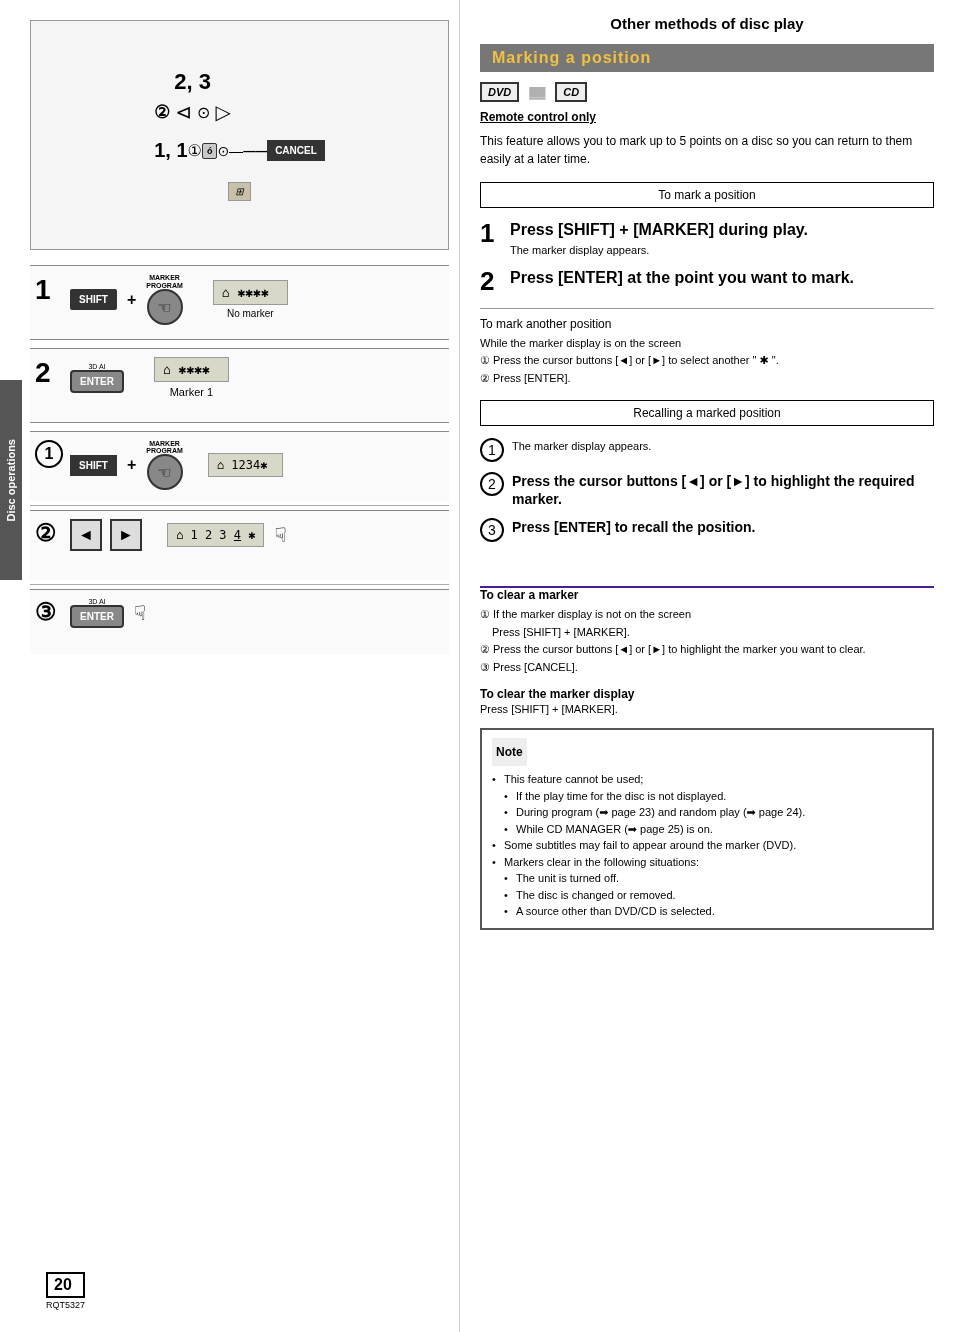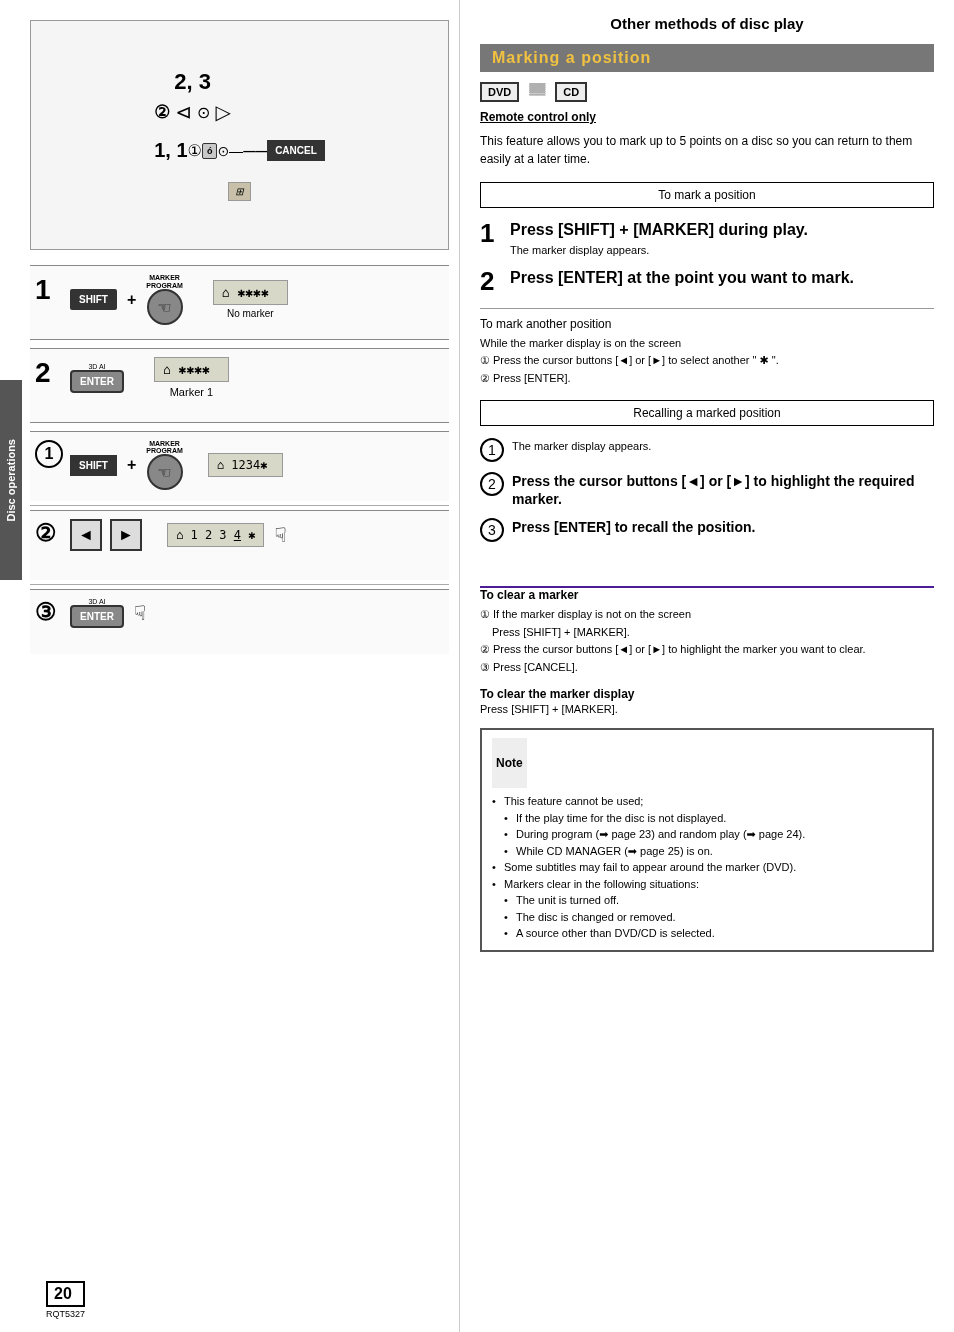--- a/index.html
+++ b/index.html
@@ -208,34 +208,34 @@
       <div style="position:absolute; left:5px; top:8px; font-size:24px; font-weight:bold;">③</div>
       <div style="display:flex; align-items:center; gap:10px;">
         <div style="display:flex; flex-direction:column; align-items:center;">
           <div style="font-size:7px; text-align:center;">3D AI</div>
           <div style="border:2px solid #333; background:#888; color:#fff; padding:4px 8px; font-size:10px; font-weight:bold; border-radius:4px;">ENTER</div>
         </div>
         <span style="font-size:20px;">☟</span>
       </div>
     </div>
 
-    <div style="position:absolute; bottom:13px; left:22px; display:flex; flex-direction:column;padding-left:24px;">
+    <div style="position:absolute; bottom:22px; left:22px; display:flex; flex-direction:column;padding-left:24px;">
       <span style="font-size:16px; font-weight:bold; border:2px solid #000; padding:2px 6px; display:inline-block;">20</span>
       <span style="font-size:9px; margin-top:2px;">RQT5327</span>
     </div>
 
   </div>
 
   <div class="right-col">
 
     <div style="text-align:center; font-weight:bold; font-size:15px; margin-bottom:12px;">Other methods of disc play</div>
 
     <div style="background:#777; color:#f0c040; font-weight:bold; font-size:16px; padding:5px 12px; margin-bottom:10px; letter-spacing:1px;">Marking a position</div>
 
-    <div style="display:flex; gap:10px; align-items:flex-start; margin-bottom:8px;">
+    <div style="display:flex; gap:10px; align-items:center; margin-bottom:8px;font-style:italic;">
       <span style="border:2px solid #333; padding:2px 6px; font-size:11px; font-weight:bold; background:#eee;">DVD</span>
       <span style="font-size:11px; color:#999;">▓▓</span>
       <span style="border:2px solid #333; padding:2px 6px; font-size:11px; font-weight:bold; background:#eee;">CD</span>
     </div>
 
     <div style="text-decoration:underline; font-size:12px; font-weight:bold; margin-bottom:8px;">Remote control only</div>
 
     <p style="font-size:12px; margin-bottom:14px; line-height:1.5;">This feature allows you to mark up to 5 points on a disc so you can return to them easily at a later time.</p>
 
     <div style="border:1px solid #000; padding:5px 12px; margin-bottom:12px;">
@@ -300,21 +300,21 @@
         <span>③ Press [CANCEL].</span>
       </div>
     </div>
 
     <div style="margin-bottom:12px;">
       <span style="font-weight:bold; font-size:12px;">To clear the marker display</span><br>
       <span style="font-size:11px;">Press [SHIFT] + [MARKER].</span>
     </div>
 
     <div style="border:2px solid #555; padding:8px 10px;">
-      <div style="font-weight:bold; font-size:12px; margin-bottom:5px; background:#eee; padding:18px 4px; display:inline-block;">Note</div>
+      <div style="font-weight:bold; font-size:12px; margin-bottom:5px; background:#eee; padding:7px 4px; display:inline-block;">Note</div>
       <ul style="list-style:none; padding:0; font-size:11px; line-height:1.5;">
         <li style="padding-left:12px; position:relative;">
           <span style="position:absolute; left:0;">•</span>
           <span>This feature cannot be used;</span>
         </li>
         <li style="padding-left:24px; position:relative;">
           <span style="position:absolute; left:12px;">•</span>
           <span>If the play time for the disc is not displayed.</span>
         </li>
         <li style="padding-left:24px; position:relative;">

